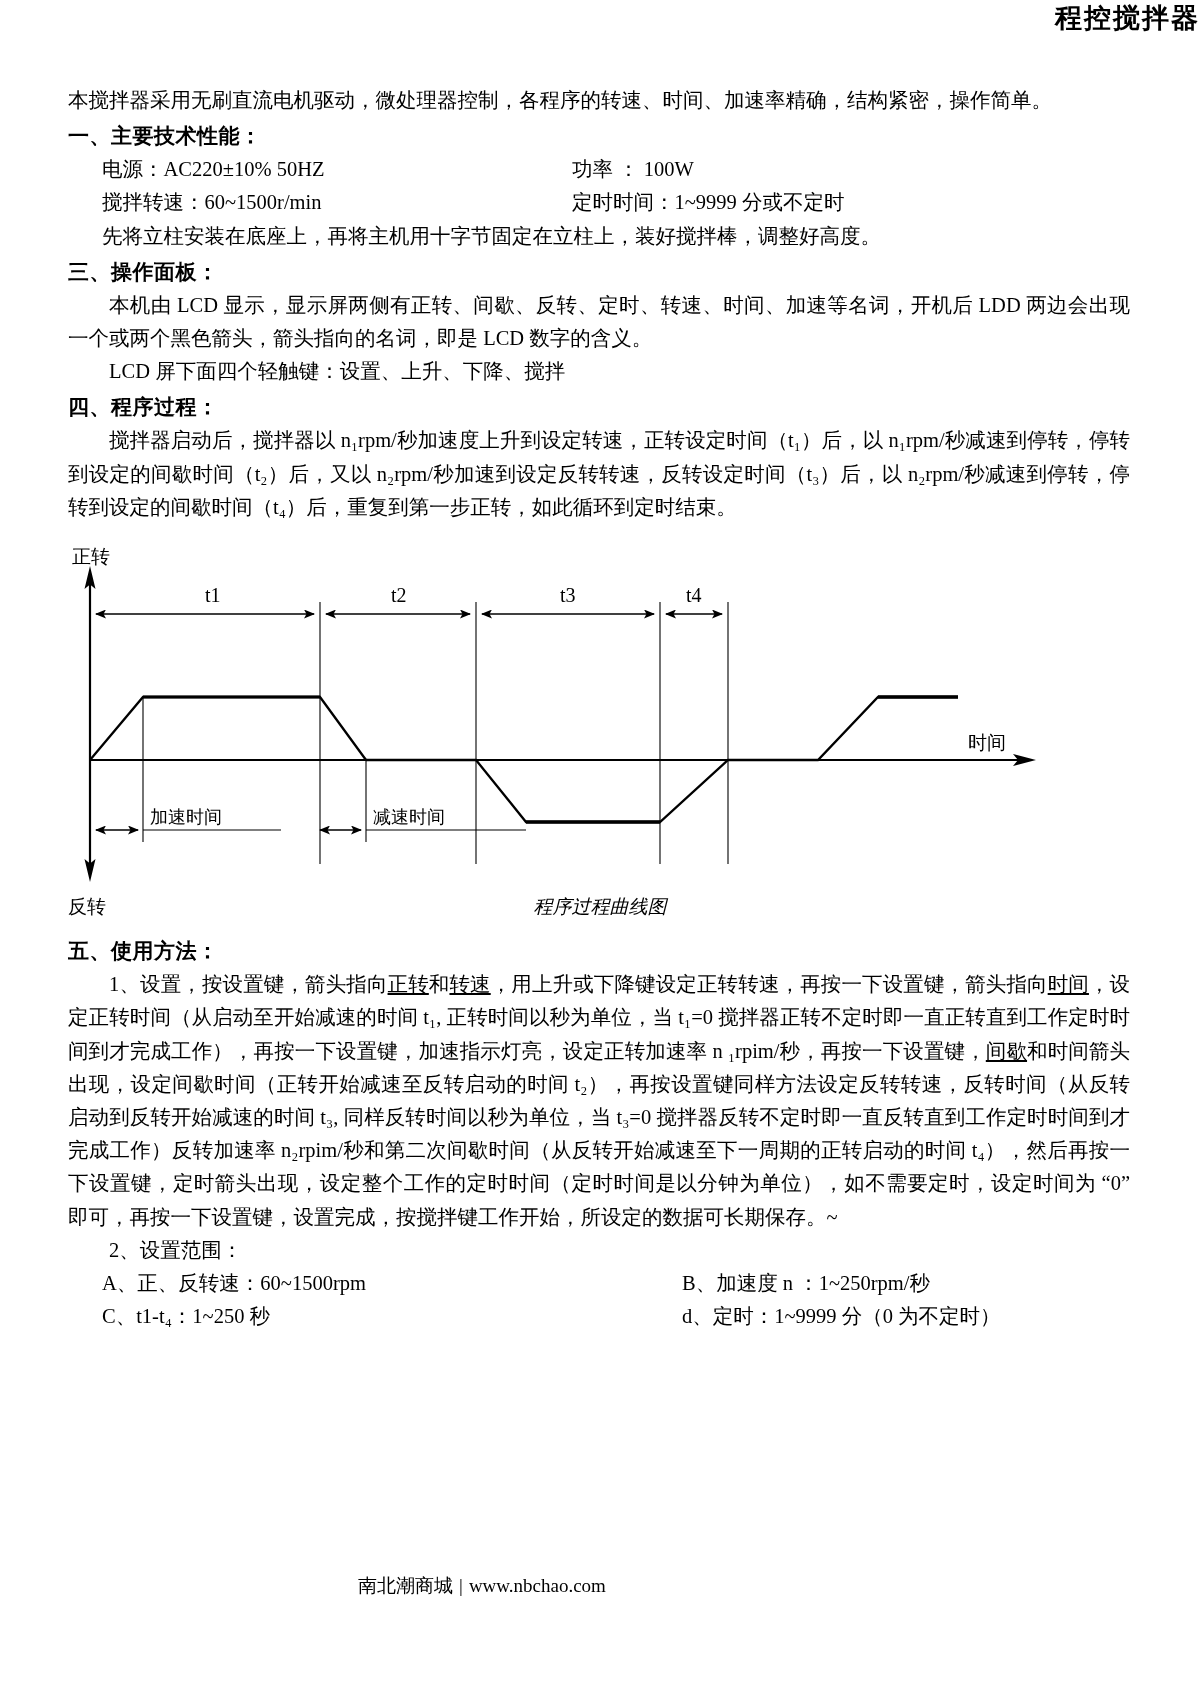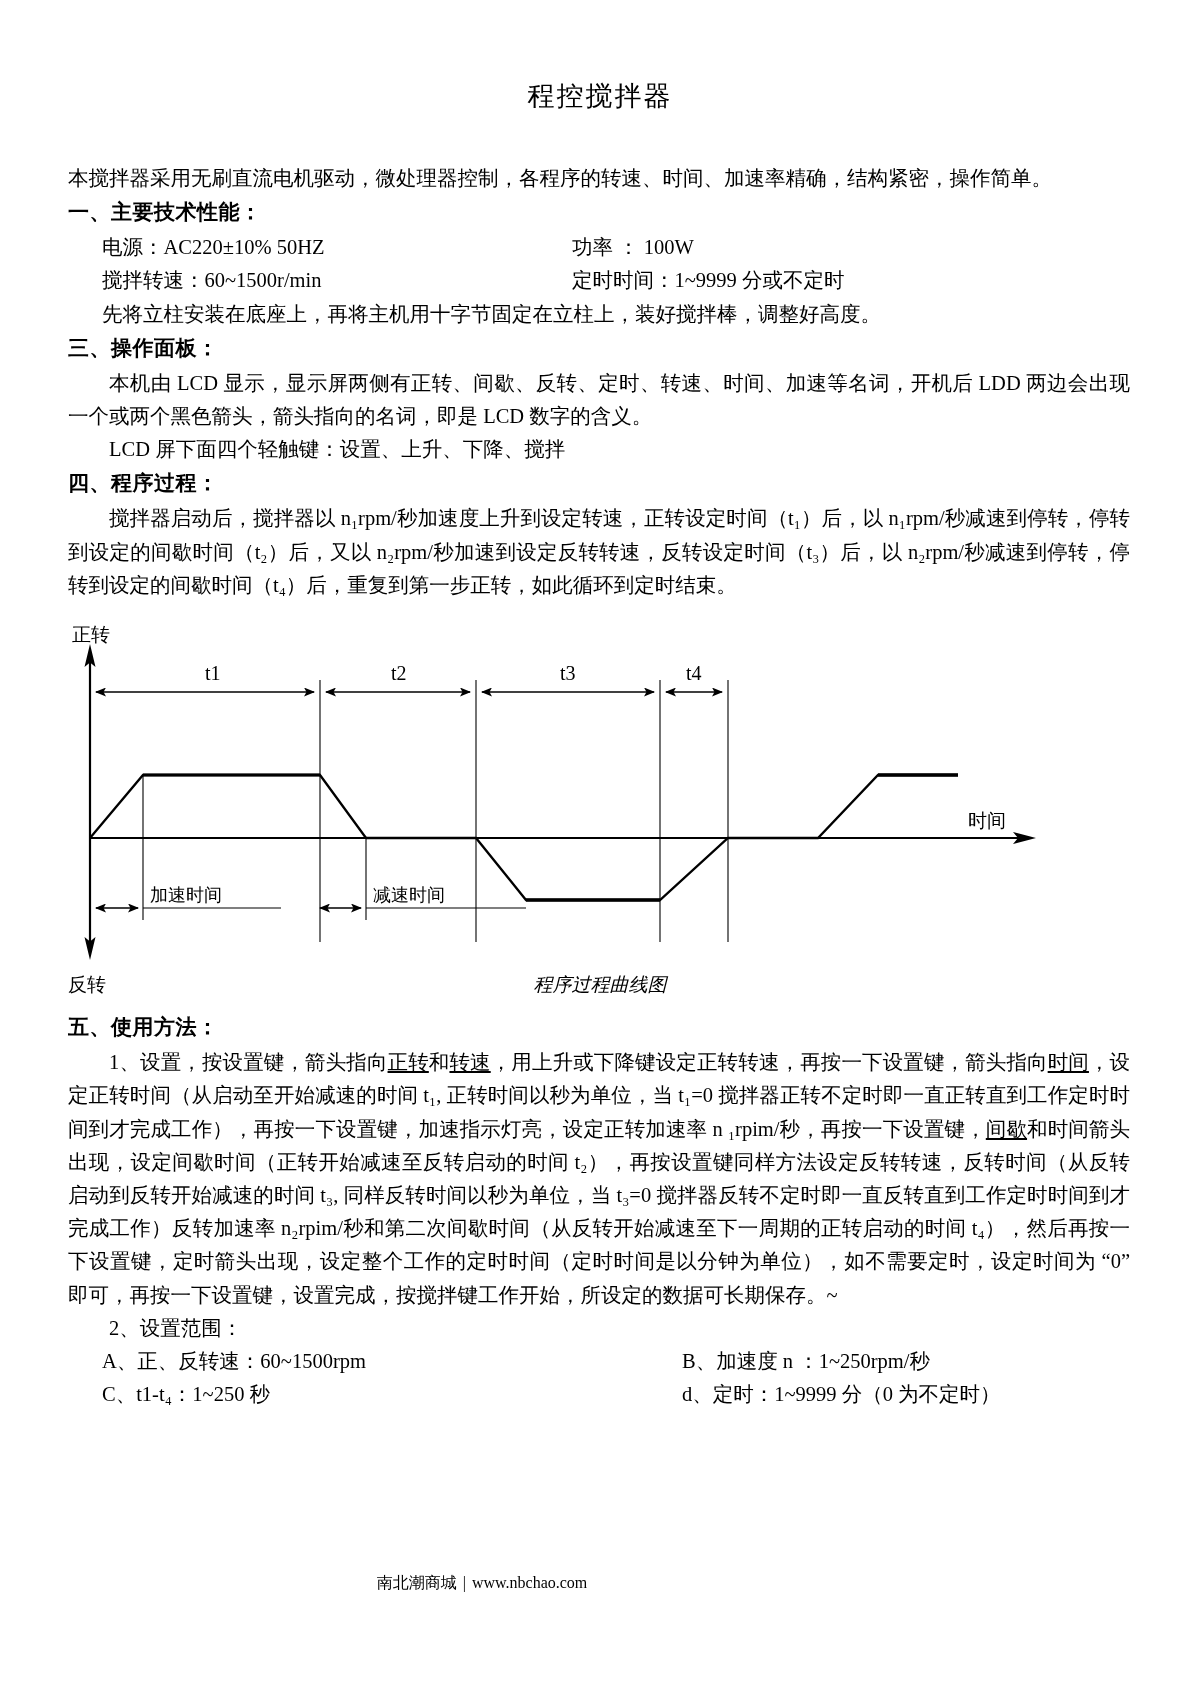--- a/index.html
+++ b/index.html
@@ -16,26 +16,25 @@
     overflow: hidden;
   }
   .page {
     position: absolute;
     left: 0; top: 0;
     width: 1200px;
     height: 1697px;
     padding: 0;
   }
   .doc-title {
-    text-align: center;
+    text-align: right;
     font-size: 27px;
-    font-weight: normal;
+    font-weight: bold;
     letter-spacing: 2px;
     margin: 0;
-    padding-top: 78px;
     padding-bottom: 0;
   }
   .body-wrap {
     padding: 0 70px 0 68px;
   }
   p {
     margin: 0;
     font-size: 20.5px;
     line-height: 1.62;
     text-align: justify;
@@ -43,21 +42,20 @@
   }
   .lead {
     margin-top: 48px;
     text-indent: 0;
   }
   .sec-head {
     font-size: 21px;
     font-weight: bold;
     margin-top: 2px;
     letter-spacing: 0.5px;
-    font-family: Liberation Mono, monospace;
   }
   .indent-half { padding-left: 34px; }
   .two-col {
     display: flex;
     padding-left: 34px;
   }
   .two-col .c1 { width: 470px; flex: none; }
   .two-col .c2 { flex: 1; }
   .para {
     text-indent: 2em;
@@ -107,21 +105,21 @@
   }
   .range-row .c1 { width: 580px; flex: none; }
   .range-row .c2 { flex: 1; }
 
   .footer {
     position: absolute;
     left: 0;
     top: 1573px;
     width: 964px;
     text-align: center;
-    font-size: 16px;
+    font-size: 19px;
   }
   .footer .sep { padding: 0 6px; }
 </style>
 </head>
 <body>
 
 <div class="page">
 
   <h1 class="doc-title">程控搅拌器</h1>
 

